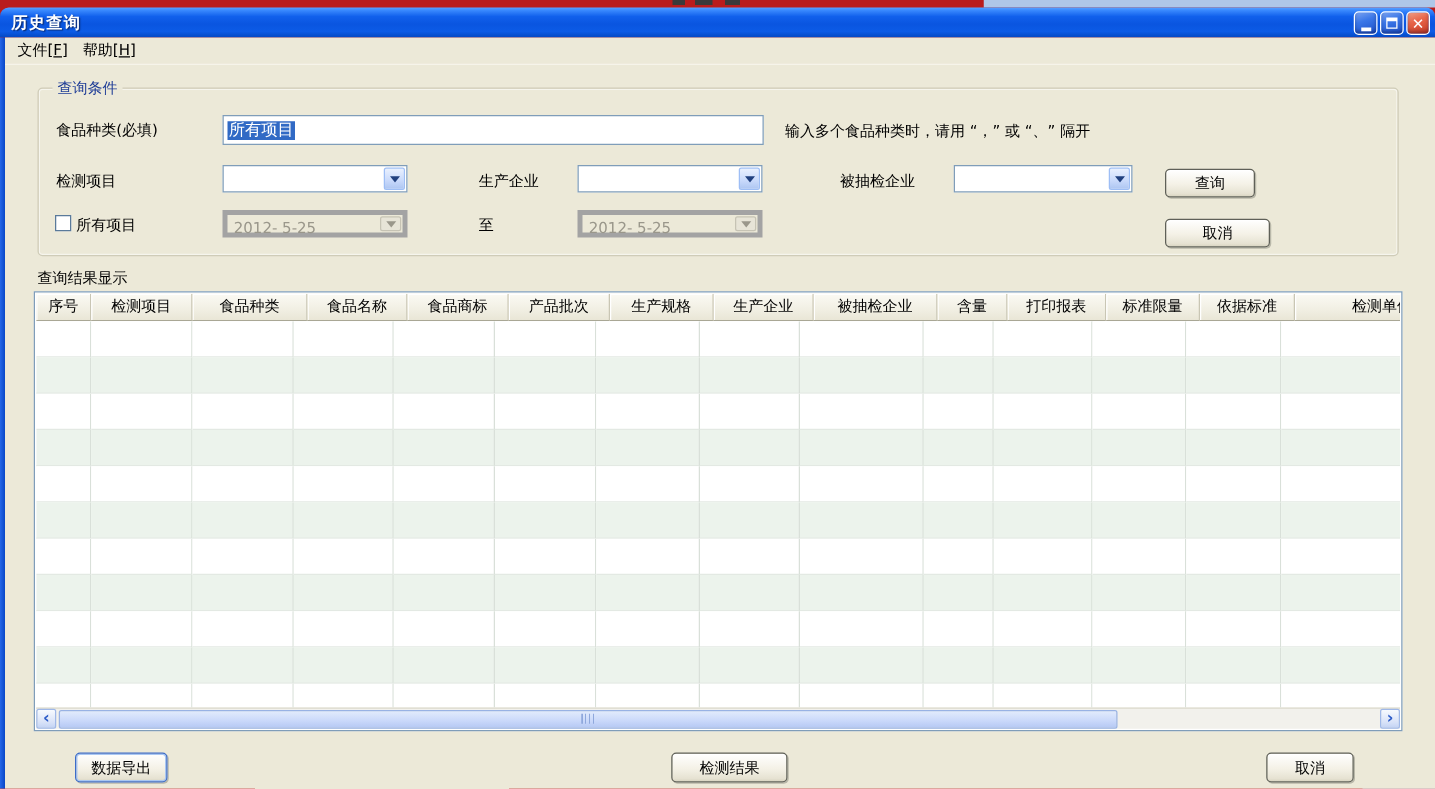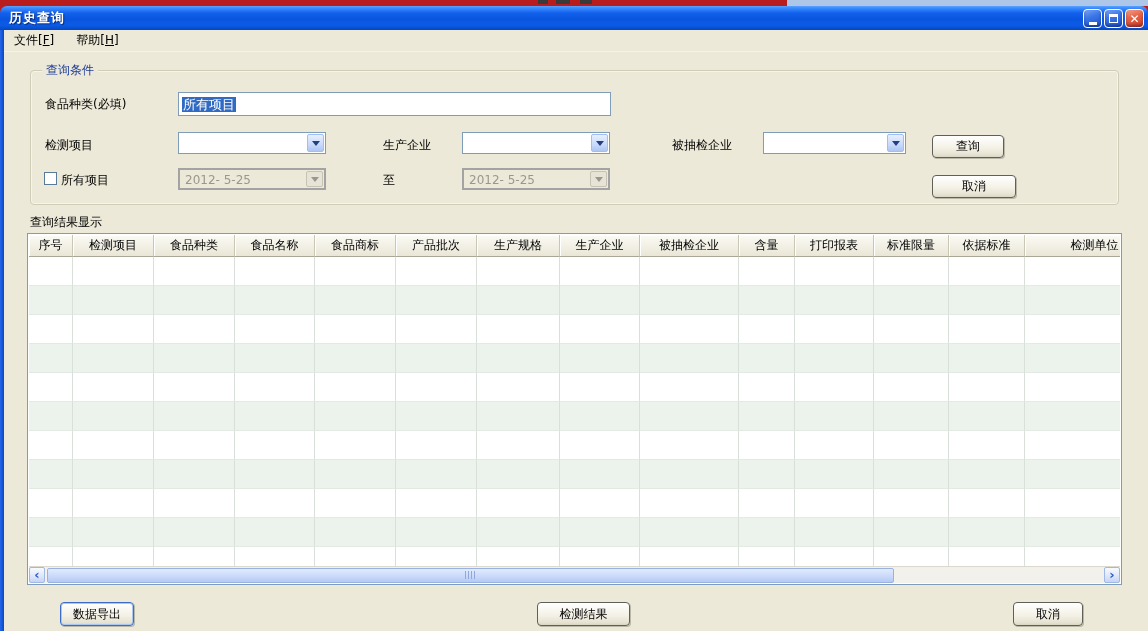--- a/index.html
+++ b/index.html
@@ -22,21 +22,21 @@
     display:flex; align-items:center; justify-content:center;
     background:linear-gradient(160deg,#7AA2F0 0%,#3B77E8 40%,#1D50C8 100%);
     box-shadow:inset 0 -2px 3px rgba(0,0,40,.35); cursor:pointer; }
   .wbtn.close { background:linear-gradient(160deg,#F0A088 0%,#E8664A 40%,#C83A22 100%); }
   .glyph-min { width:8px; height:3px; background:#fff; margin-top:9px; }
   .glyph-max { width:9px; height:9px; border:1px solid #fff; border-top:3px solid #fff; background:transparent; }
   .glyph-close { color:#fff; font-weight:bold; font-size:12px; line-height:12px; }
 
   .left-border { position:absolute; left:0; top:30px; width:4px; height:601px; background:linear-gradient(90deg,#2567E8,#0847C8); }
 
-  .menubar { position:absolute; left:4px; top:30px; width:1144px; height:22px; background:#ECE9D8; display:flex; align-items:center; padding-left:4px; gap:10px; border-bottom:1px solid #F6F4EA; }
+  .menubar { position:absolute; left:4px; top:30px; width:1144px; height:22px; background:#ECE9D8; display:flex; align-items:center; padding-left:4px; border-bottom:1px solid #F6F4EA; }
   .menu-item { padding:2px 6px; cursor:default; }
   .menu-item .ul { text-decoration:underline; }
 
   .client { position:absolute; left:4px; top:52px; width:1144px; height:579px; background:#ECE9D8; }
 
   
   .groupbox { position:absolute; left:30px; top:70px; width:1089px; height:135px; border:1px solid #CFCCB8; border-radius:4px; box-shadow:inset 0 0 0 1px rgba(255,255,255,.55); }
   .group-legend { position:absolute; left:42px; top:62px; background:#ECE9D8; padding:0 4px; color:#1E3C96; }
 
   .lbl { position:absolute; white-space:nowrap; }
@@ -44,21 +44,21 @@
   
   .text-input { position:absolute; left:178px; top:92px; width:433px; height:24px; background:#fff; border:1px solid #7F9DB9; padding:3px 3px; font-size:13px; line-height:17px; }
   .sel-text { background:#316AC5; color:#fff; padding:0 1px; }
 
   
   .combo { position:absolute; height:22px; background:#fff; border:1px solid #7F9DB9; }
   .combo-btn { position:absolute; right:1px; top:1px; bottom:1px; width:17px;
     background:linear-gradient(180deg,#E9F0FE,#C8D9FB 60%,#AEC6F2);
     border:1px solid #9EBEF5; border-radius:2px; display:flex; align-items:center; justify-content:center; cursor:pointer; }
   .tri-down { width:0; height:0; border-left:4px solid transparent; border-right:4px solid transparent; border-top:5px solid #21407F; }
-  .combo.disabled { background:#ECE9D8; border:2px solid #a3a3a3; }
+  .combo.disabled { background:#ECE9D8; border:4px solid #a3a3a3; }
   .combo.disabled .combo-btn { background:#E7E4D7; border:1px solid #C6C3B4; }
   .combo.disabled .tri-down { border-top-color:#9A978B; }
   .date-text { position:absolute; left:5px; top:3px; color:#9A978B; font-size:12px; }
 
   .checkbox { position:absolute; left:44px; top:172px; width:13px; height:13px; background:#fff; border:1px solid #5A7A9A; cursor:pointer; }
 
   
   .btn { position:absolute; border:1px solid #5F6058; border-radius:4px;
     background:linear-gradient(180deg,#FFFFFF,#F4F1E6 55%,#E6E2D2 90%,#D9D5C2);
     box-shadow:inset 0 1px 0 #fff, 1px 1px 0 rgba(110,110,100,.4);
@@ -120,20 +120,21 @@
     <div class="menu-item"><span>帮助[</span><span class="ul">H</span><span>]</span></div>
   </div>
 
   <div class="client"></div>
 
   <div class="groupbox"></div>
   <div class="group-legend lbl">查询条件</div>
 
   <div class="lbl" style="left:45px;top:96px;">食品种类(必填)</div>
   <div class="text-input"><span class="sel-text">所有项目</span></div>
+  <div class="lbl" style="left:628px;top:97px;">输入多个食品种类时，请用 “，” 或 “、” 隔开</div>
 
   <div class="lbl" style="left:45px;top:137px;">检测项目</div>
   <div class="combo" style="left:178px;top:132px;width:148px;">
     <span class="lbl" style="left:4px;top:3px;"></span>
     <div class="combo-btn">
         <span class="tri-down"></span>
       </div>
   </div>
 
   <div class="lbl" style="left:383px;top:137px;">生产企业</div>
@@ -169,21 +170,21 @@
     <div class="combo-btn">
         <span class="tri-down"></span>
       </div>
   </div>
 
   <div class="results-label lbl">查询结果显示</div>
   <div class="table-frame">
     <div class="thead">
         <div class="th" style="width: 44px;">序号</div>
         <div class="th" style="width: 81px;">检测项目</div>
-        <div class="th" style="width: 81px;">食品种类</div>
+        <div class="th" style="width: 92px;">食品种类</div>
         <div class="th" style="width: 80px;">食品名称</div>
         <div class="th" style="width: 81px;">食品商标</div>
         <div class="th" style="width: 81px;">产品批次</div>
         <div class="th" style="width: 83px;">生产规格</div>
         <div class="th" style="width: 80px;">生产企业</div>
         <div class="th" style="width: 99px;">被抽检企业</div>
         <div class="th" style="width: 56px;">含量</div>
         <div class="th" style="width: 79px;">打印报表</div>
         <div class="th" style="width: 75px;">标准限量</div>
         <div class="th" style="width: 76px;">依据标准</div>

